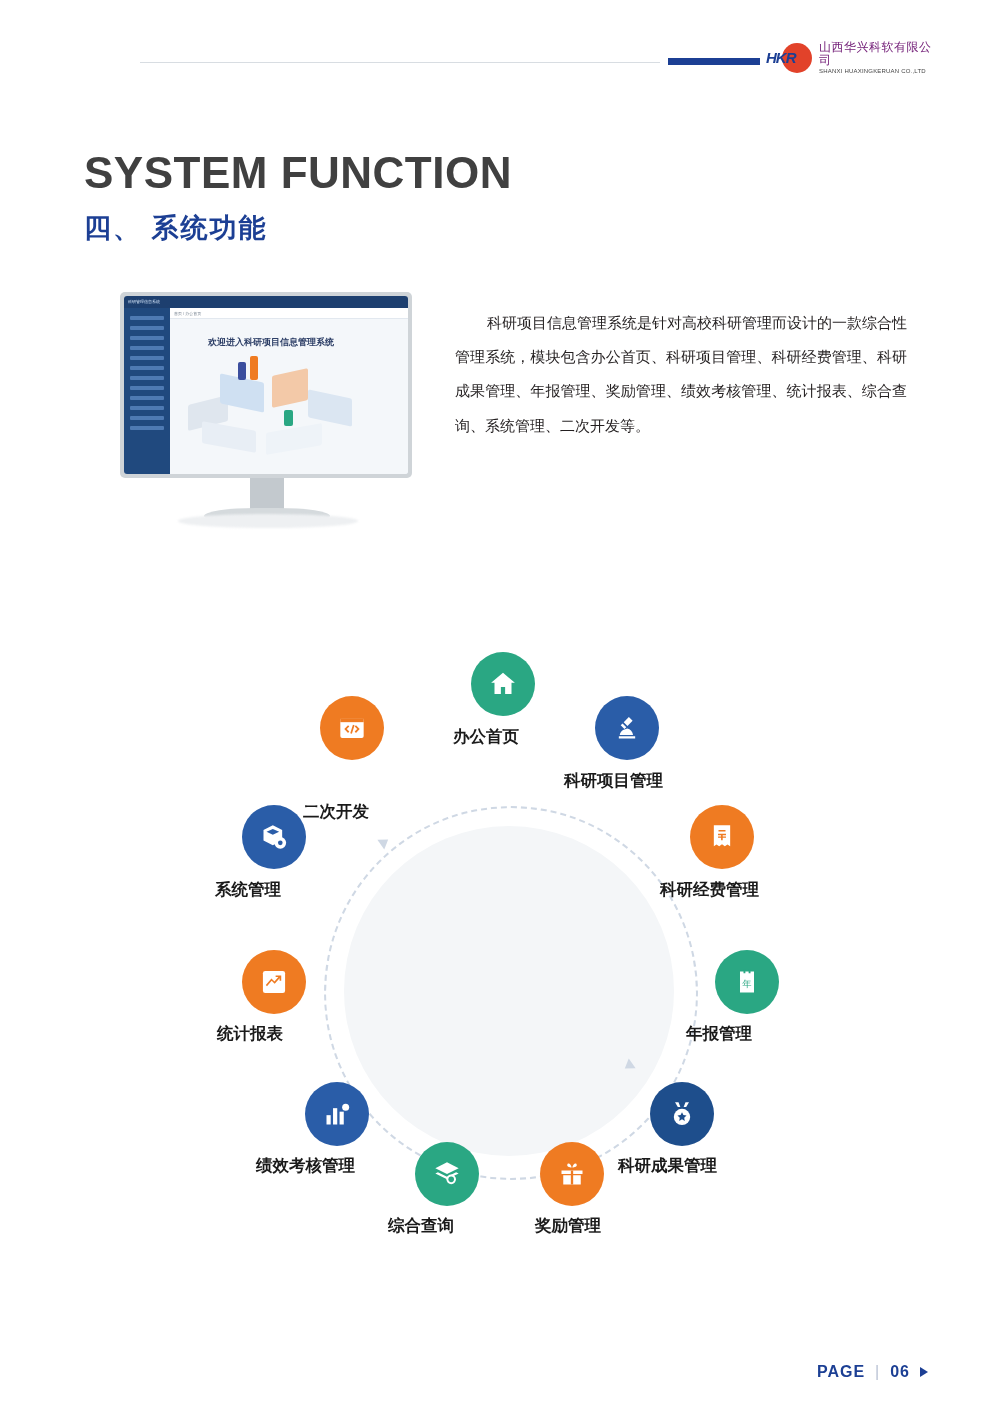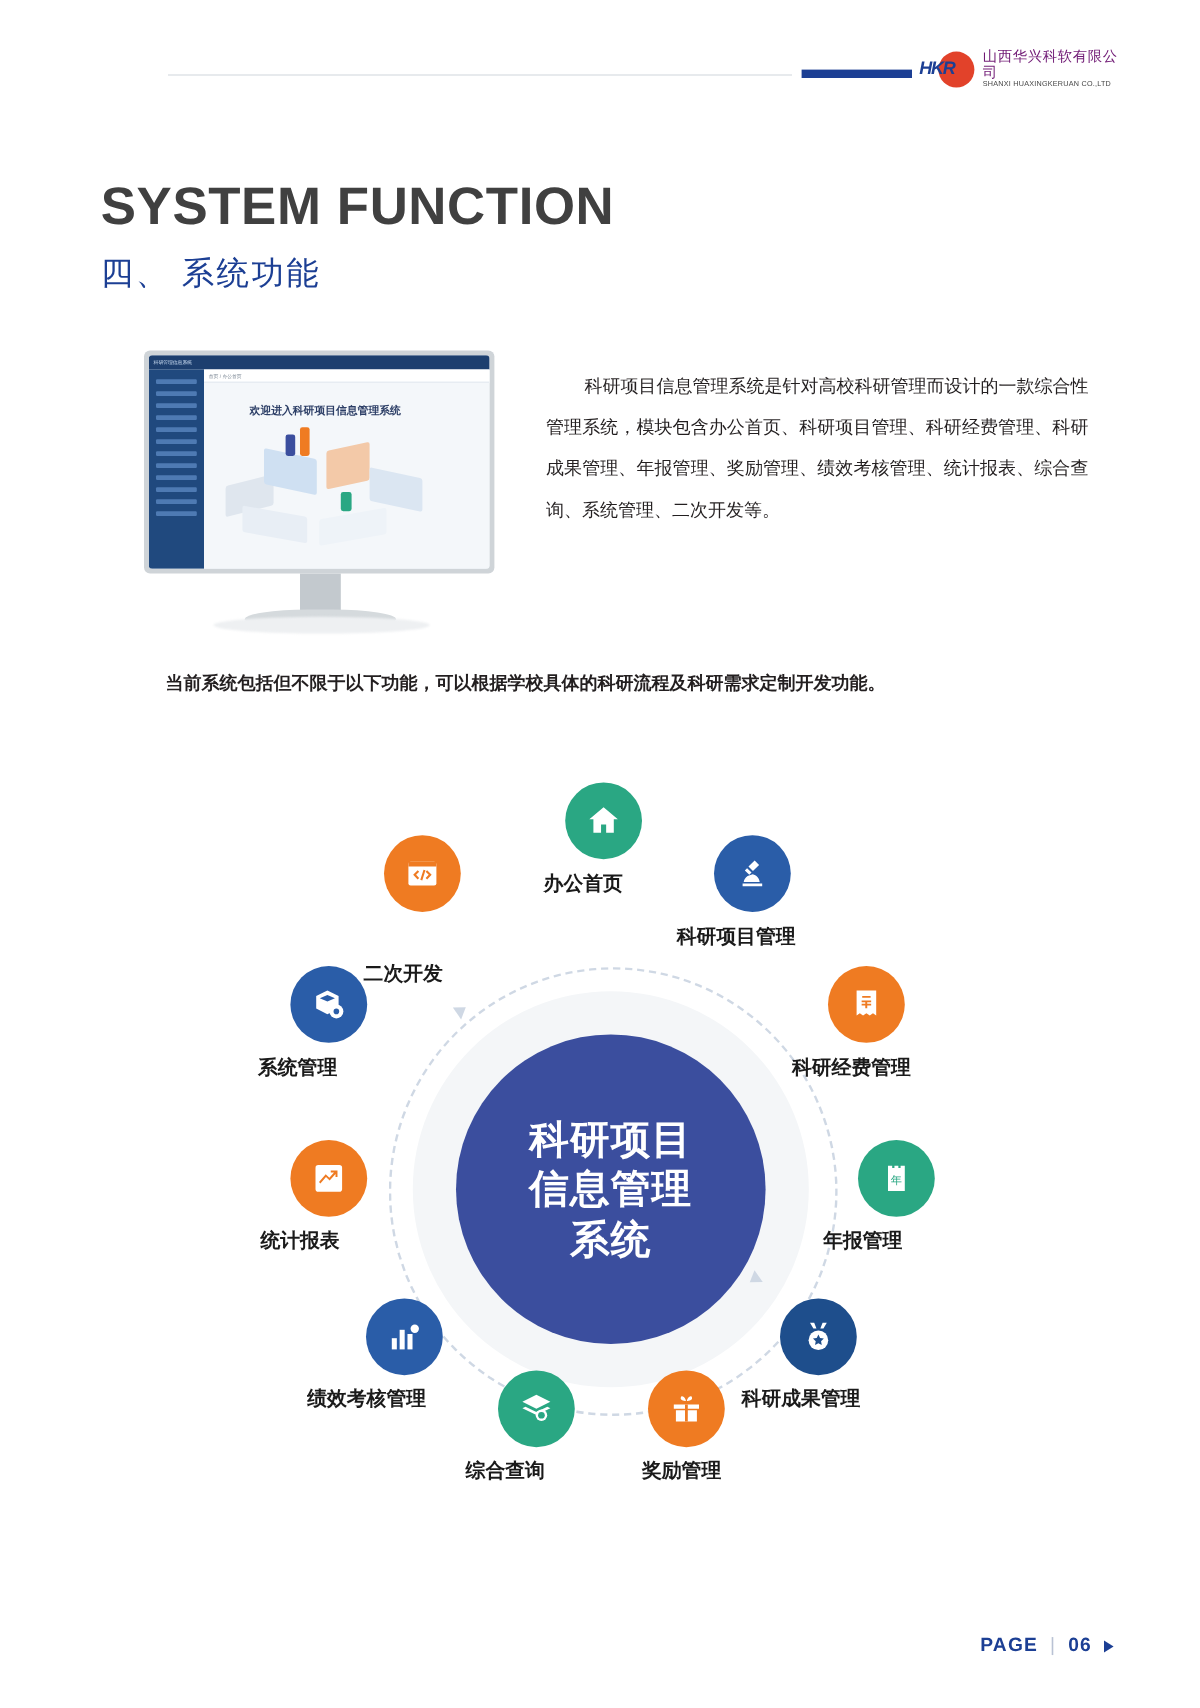--- a/index.html
+++ b/index.html
@@ -37,21 +37,21 @@
   .logo-cn{font-size:12px;color:#701a75;letter-spacing:.5px;line-height:1.15;}
   .logo-en{font-size:6px;color:#444;letter-spacing:.2px;line-height:1.2;}
 
   
   .title-en{
     position:absolute;left:84px;top:148px;
     font-size:44px;font-weight:bold;color:#404040;letter-spacing:.5px;
   }
   .title-cn{
     position:absolute;left:84px;top:210px;
-    font-size:27px;font-weight:normal;color:#1c3f94;letter-spacing:2px;
+    font-size:27px;font-weight:bold;color:#1c3f94;letter-spacing:2px;
   }
 
   
   .monitor{position:absolute;left:112px;top:292px;width:310px;height:240px;}
   .screen-outer{
     position:absolute;left:8px;top:0;width:292px;height:186px;background:#cfd4d8;
     border-radius:5px;padding:4px;box-sizing:border-box;
   }
   .screen{
     position:relative;width:100%;height:100%;background:#eef2f6;border-radius:3px;
@@ -200,38 +200,28 @@
     </div>
     <div class="stand-neck"></div>
     <div class="stand-base"></div>
     <div class="shadow"></div>
   </div>
 
   <div class="para">
     <span class="indent"></span><span>科研项目信息管理系统是针对高校科研管理而设计的一款综合性管理系统，模块包含办公首页、科研项目管理、科研经费管理、科研成果管理、年报管理、奖励管理、绩效考核管理、统计报表、综合查询、系统管理、二次开发等。</span>
   </div>
 
-  <div class="note">
-    <span class="indent"></span><span>当前系统包括但不限于以下功能，可以根据学校具体的科研流程及科研需求定制开发功能。</span>
-  </div>
 
   <div class="diagram">
     <div class="ring-dash"></div>
     <div class="ring-outer"></div>
 
     <div class="arrow" style="left:160px;top:206px;border-left:9px solid #cfd8e4;border-top:6px solid transparent;border-bottom:6px solid transparent;transform:rotate(-35deg);"></div>
     <div class="arrow" style="left:404px;top:430px;border-left:9px solid #cfd8e4;border-top:6px solid transparent;border-bottom:6px solid transparent;transform:rotate(145deg);"></div>
 
-    <div class="core">
-      <div class="core-txt">
-        <div>科研项目</div>
-        <div>信息管理</div>
-        <div>系统</div>
-      </div>
-    </div>
 
     <div class="node green" style="left:251px;top:22px;">
       <svg width="30" height="30" viewBox="0 0 24 24" fill="#fff">
         <path d="M12 3 2.5 11h2.7v9h5.1v-5.6h3.4V20h5.1v-9h2.7z"></path>
       </svg>
     </div>
     <div class="label" style="left:233px;top:96px;">办公首页</div>
 
     <div class="node blue" style="left:375px;top:66px;">
       <svg width="28" height="28" viewBox="0 0 24 24" fill="#fff">

